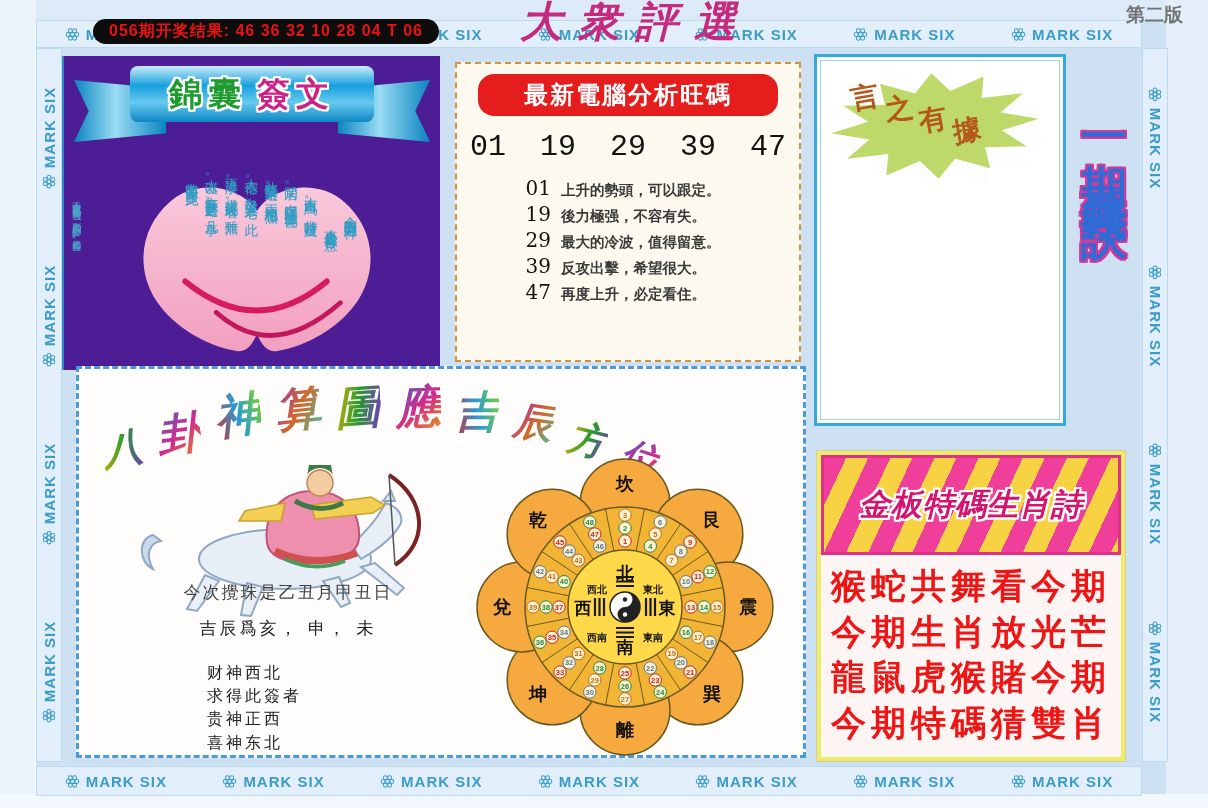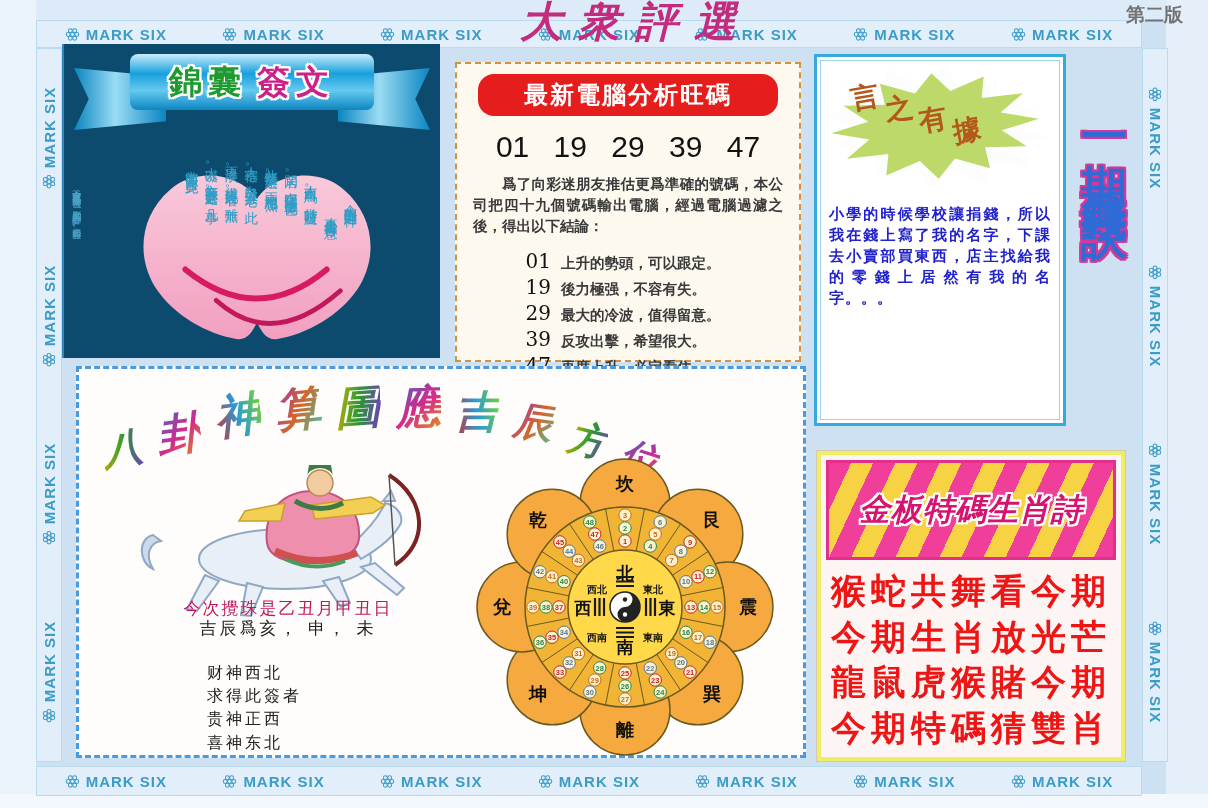--- a/index.html
+++ b/index.html
@@ -28,21 +28,21 @@
   
   .results{position:absolute;left:93px;top:19px;height:25px;background:#0d0d0d;border-radius:13px;
            color:#ee1111;font-weight:bold;font-size:16px;display:flex;align-items:center;
            padding:0 16px;letter-spacing:1px;}
   .main-title{position:absolute;left:520px;top:-6px;width:270px;color:#c42a7d;
               font-family:"DejaVu Serif",serif;font-weight:bold;font-style:italic;
               font-size:42px;letter-spacing:16px;white-space:nowrap;}
   .edition{position:absolute;left:1126px;top:2px;color:#737373;font-weight:bold;font-size:19px;}
 
   
-  .panel-fortune{position:absolute;left:62px;top:44px;width:376px;height:314px;background:#0c4a6e;
+  .panel-fortune{position:absolute;left:62px;top:56px;width:376px;height:314px;background:#4c1d95;
                  border-left:2px solid #2f86c0;}
   .ribbon{position:absolute;left:8px;top:6px;width:360px;height:88px;}
   .ribbon-end{position:absolute;top:18px;width:92px;height:62px;
               background:linear-gradient(90deg,#0a85c0,#9adcf4 45%,#0a85c0);}
   .ribbon-end.l{left:2px;clip-path:polygon(0 0,100% 14%,100% 86%,0 100%,16% 50%);}
   .ribbon-end.r{right:2px;clip-path:polygon(0 14%,100% 0,84% 50%,100% 100%,0 86%);}
   .ribbon-mid{position:absolute;left:58px;right:58px;top:4px;height:56px;border-radius:8px;
               background:linear-gradient(180deg,#c9ecfa,#17a0dd 35%,#66c9ef 65%,#0d86c2);
               display:flex;align-items:center;justify-content:center;gap:10px;}
   .ribbon-mid span{font-family:"DejaVu Serif",serif;font-weight:bold;font-size:33px;letter-spacing:6px;
@@ -55,21 +55,21 @@
   .hcol{margin-left:5px;}
   .fortune-note{position:absolute;left:6px;top:138px;height:200px;writing-mode:vertical-rl;
               color:#4aa3c8;font-size:9px;letter-spacing:1px;line-height:1.3;}
 
   
   .panel-analysis{position:absolute;left:455px;top:62px;width:346px;height:300px;
                   background:#fdf9ef;border:2px dashed #d4913f;box-sizing:border-box;}
   .analysis-head{margin:10px auto 8px;width:300px;background:#e51d1d;border-radius:16px;
                  color:#fff;font-weight:bold;font-size:24px;text-align:center;
                  letter-spacing:2px;padding:5px 0;}
-  .analysis-nums{text-align:center;font-family:Liberation Sans, sans-serif;font-size:30px;color:#111;
+  .analysis-nums{text-align:center;font-family:Liberation Mono, monospace;font-size:30px;color:#111;
                  word-spacing:16px;margin:14px 0 10px;}
   .analysis-intro{padding:0 16px;font-size:14.5px;font-weight:bold;color:#3a3a3a;
                   line-height:1.45;text-align:justify;text-indent:2em;}
   .analysis-list{margin:12px 0 0 64px;}
   .analysis-list .row{display:flex;align-items:baseline;gap:10px;margin:2px 0;}
   .analysis-list .n{font-family:"DejaVu Serif",serif;font-size:20px;color:#111;width:30px;text-align:right;}
   .analysis-list .t{font-size:14.5px;font-weight:bold;color:#3a3a3a;}
 
   
   .panel-story{position:absolute;left:814px;top:54px;width:252px;height:372px;background:#fff;
@@ -100,32 +100,32 @@
                border:3px dashed #4a9ade;box-sizing:border-box;}
   .bagua-title{position:absolute;left:24px;top:8px;display:flex;gap:14px;}
   .bagua-title span{display:inline-block;font-family:"DejaVu Serif",serif;font-weight:bold;
                     font-style:italic;color:transparent;-webkit-background-clip:text;
                     background-clip:text;}
   .g0{background-image:linear-gradient(100deg,#e6b800,#2a9a2e,#7a2fd4);}
   .g1{background-image:linear-gradient(140deg,#2a6ad4,#d42a8c,#e6a800);}
   .g2{background-image:linear-gradient(80deg,#d42a2a,#2a9ad4,#7ad42a);}
   .g3{background-image:linear-gradient(120deg,#8c2ad4,#d4662a,#2ad4b8);}
   .horse-svg{position:absolute;left:56px;top:78px;}
-  .draw-line{position:absolute;left:34px;top:228px;width:350px;text-align:center;
-             font-family:Liberation Mono, monospace;font-size:17px;color:#be185d;letter-spacing:2px;}
+  .draw-line{position:absolute;left:34px;top:212px;width:350px;text-align:center;
+             font-family:Liberation Mono, monospace;font-size:17px;color:#404040;letter-spacing:2px;}
   .lucky-line{position:absolute;left:34px;top:248px;width:350px;text-align:center;
              font-family:"DejaVu Serif",serif;font-size:17px;color:#222;letter-spacing:3px;}
   .gods{position:absolute;left:128px;top:292px;font-family:"DejaVu Serif",serif;
         font-size:16px;color:#222;letter-spacing:3px;line-height:1.45;}
   .bagua-flower{position:absolute;left:396px;top:88px;}
 
   
   .panel-zodiac{position:absolute;left:817px;top:451px;width:308px;height:310px;background:#fdf4f4;
                 border:4px solid #efed66;box-sizing:border-box;box-shadow:0 0 0 1px #d8c9a8;}
-  .z-head{margin:5px;height:94px;border:3px solid #e2308a;
+  .z-head{height:94px;border:3px solid #e2308a;
           background:repeating-linear-gradient(115deg,#ef3f9b 0 20px,#f7d243 20px 40px);
           display:flex;align-items:center;justify-content:center;}
   .z-head span{font-family:"DejaVu Serif",serif;font-weight:bold;font-style:italic;font-size:31px;
           color:#d4146e;letter-spacing:1px;
           text-shadow:-2px -2px 0 #fff,2px -2px 0 #fff,-2px 2px 0 #fff,2px 2px 0 #fff,
                       0 -2px 0 #fff,0 2px 0 #fff,-2px 0 0 #fff,2px 0 0 #fff;}
   .poem{margin-top:8px;text-align:center;}
   .poem div{font-family:"DejaVu Serif",serif;font-weight:bold;font-size:35px;color:#ee1515;
             letter-spacing:5px;line-height:1.3;white-space:nowrap;}
 </style>
@@ -508,20 +508,21 @@
                 <circle cx="-2.3" cy="-3.98" r="2.1"></circle>
                 <circle cx="2.3" cy="-3.98" r="2.1"></circle>
               </g>
             </svg>
           </span>
           <span class="brand-label">MARK SIX</span>
         </span>
       </span>
     </div>
 
+  <div class="results">056期开奖结果: 46 36 32 10 28 04 T 06</div>
   <div class="main-title">大衆評選</div>
   <div class="edition">第二版</div>
 
   <div class="panel-fortune">
     <div class="ribbon">
       <div class="ribbon-end l"></div>
       <div class="ribbon-end r"></div>
       <div class="ribbon-mid">
         <span class="rb-green">錦囊</span>
         <span class="rb-pink">簽文</span>
@@ -550,21 +551,20 @@
         <div class="hcol" style="padding-top: 0px;">更冷淡。求得此簽者。雖無</div>
         <div class="hcol" style="padding-top: 0px;">大礙。亦無歡喜之處。凡事</div>
         <div class="hcol" style="padding-top: 4px;">亦凶多而吉少兆。</div>
       </div>
     <div class="fortune-note">簽文中藏號碼及生肖玄機，彩民們細心參詳，必能得益。</div>
   </div>
 
   <div class="panel-analysis">
     <div class="analysis-head">最新電腦分析旺碼</div>
     <div class="analysis-nums">01 19 29 39 47</div>
-    <div class="analysis-intro">爲了向彩迷朋友推估更爲準確的號碼，本公司把四十九個號碼輸出電腦，經過電腦過濾之後，得出以下結論：</div>
     <div class="analysis-list" id="analysis-list">
         <div class="row">
           <span class="n">01</span>
           <span class="t">上升的勢頭，可以跟定。</span>
         </div>
         <div class="row">
           <span class="n">19</span>
           <span class="t">後力極强，不容有失。</span>
         </div>
         <div class="row">
@@ -586,21 +586,20 @@
     <div class="burst-wrap">
       <div class="burst white"></div>
       <div class="burst green"></div>
       <div class="burst-text" id="burst-text">
           <span style="transform: translateY(0px) rotate(-10deg);">言</span>
           <span style="transform: translateY(11px) rotate(-10deg);">之</span>
           <span style="transform: translateY(22px) rotate(-10deg);">有</span>
           <span style="transform: translateY(33px) rotate(-10deg);">據</span>
         </div>
     </div>
-    <div class="story-text">小學的時候學校讓捐錢，所以我在錢上寫了我的名字，下課去小賣部買東西，店主找給我的零錢上居然有我的名字。。。</div>
   </div>
 
   <div class="slogan">一期贏錢訣</div>
 
   <div class="panel-bagua">
     <div class="bagua-title" id="bagua-title">
         <span class="g0" style="font-size: 40px; transform: translateY(44px) rotate(-8deg);">八</span>
         <span class="g1" style="font-size: 44px; transform: translateY(28px) rotate(-8deg);">卦</span>
         <span class="g2" style="font-size: 46px; transform: translateY(8px) rotate(-8deg);">神</span>
         <span class="g3" style="font-size: 46px; transform: translateY(2px) rotate(-6deg);">算</span>

